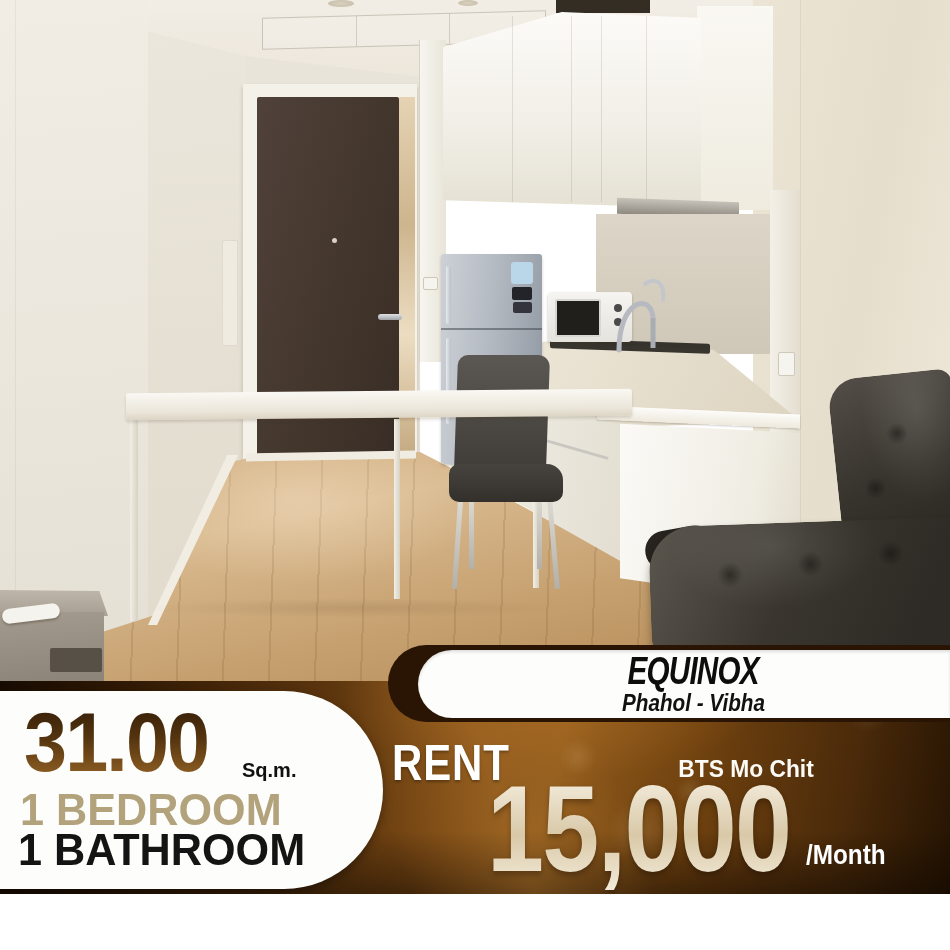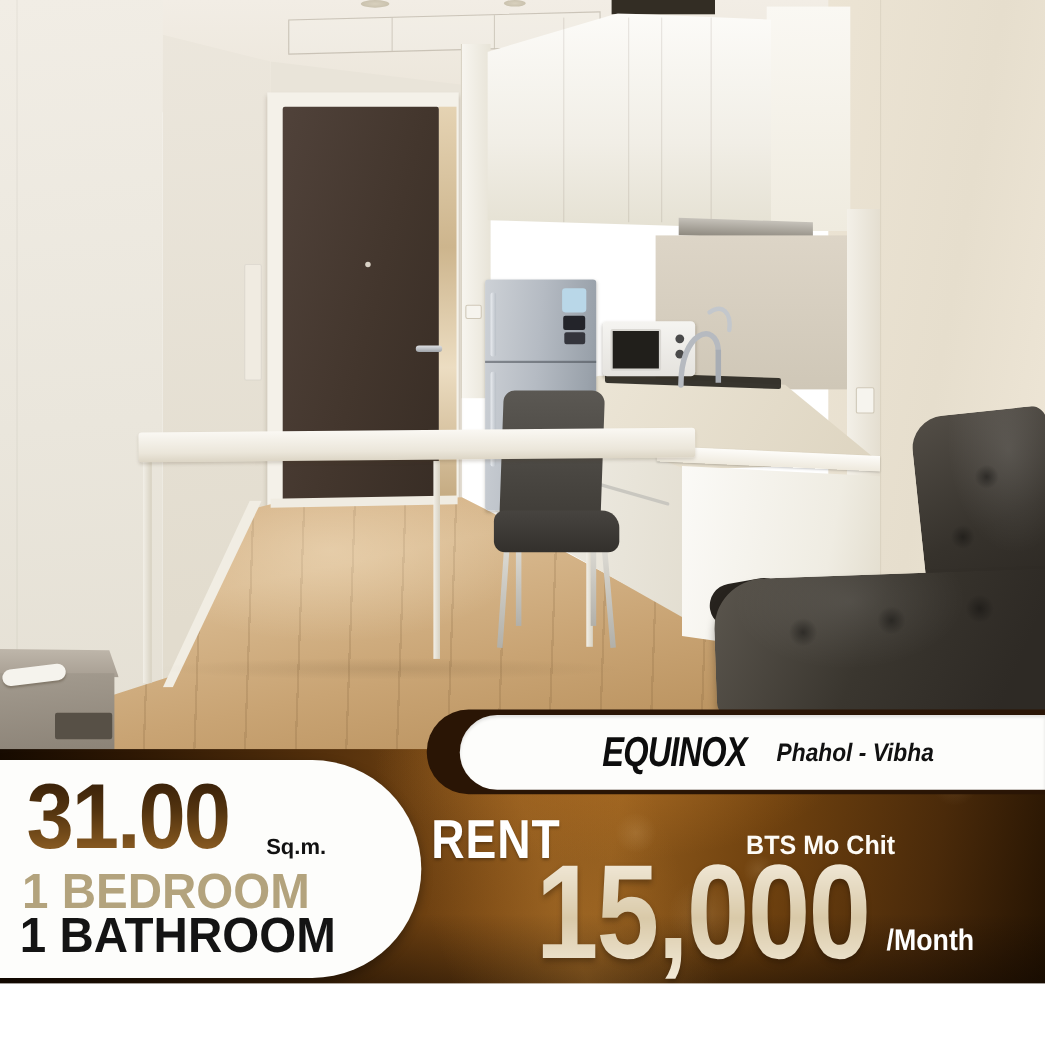--- a/index.html
+++ b/index.html
@@ -137,21 +137,21 @@
       radial-gradient(circle 26px at 578px 76px,rgba(255,225,175,.14),transparent 72%),
       radial-gradient(circle 20px at 690px 110px,rgba(255,225,175,.12),transparent 72%),
       radial-gradient(circle 30px at 868px 30px,rgba(255,220,165,.10),transparent 72%),
       linear-gradient(70deg,transparent 40%,rgba(215,150,65,.22) 52%,transparent 64%),
       linear-gradient(180deg,rgba(0,0,0,0) 70%,rgba(12,5,0,.5) 100%),
       linear-gradient(100deg,#170b01 0%,#2e1804 12%,#54300c 30%,#7c4a14 48%,
         #8f5a1c 58%,#70420f 72%,#4a2a0a 88%,#241302 100%);}
   .banner-shadow{left:388px;top:645px;width:562px;height:77px;background:#2a1505;
     border-radius:38px 0 0 38px;}
   .banner{left:418px;top:650px;width:532px;height:68px;background:#fdfdfb;
-    border-radius:34px 0 0 34px;display:flex;flex-direction:row;justify-content:center;
+    border-radius:34px 0 0 34px;display:flex;flex-direction:column;justify-content:center;
     align-items:center;padding-left:18px;box-sizing:border-box;
     box-shadow:inset 0 2px 3px rgba(0,0,0,.12);}
   .banner-name{font-size:38px;font-weight:bold;font-style:italic;color:#0d0d0d;
     line-height:1;transform:scaleX(.78);letter-spacing:-1px;}
   .banner-loc{font-size:23px;font-weight:bold;font-style:italic;color:#111;
     line-height:1.15;transform:scaleX(.9);}
   .panel{left:0;top:691px;width:383px;height:198px;background:#fdfdfb;
     border-radius:0 118px 118px 0;box-shadow:0 4px 10px rgba(0,0,0,.35);}
   .area-val{left:24px;top:700px;font-size:84px;font-weight:bold;line-height:1;
     letter-spacing:-2px;transform:scaleX(.92);transform-origin:left center;

